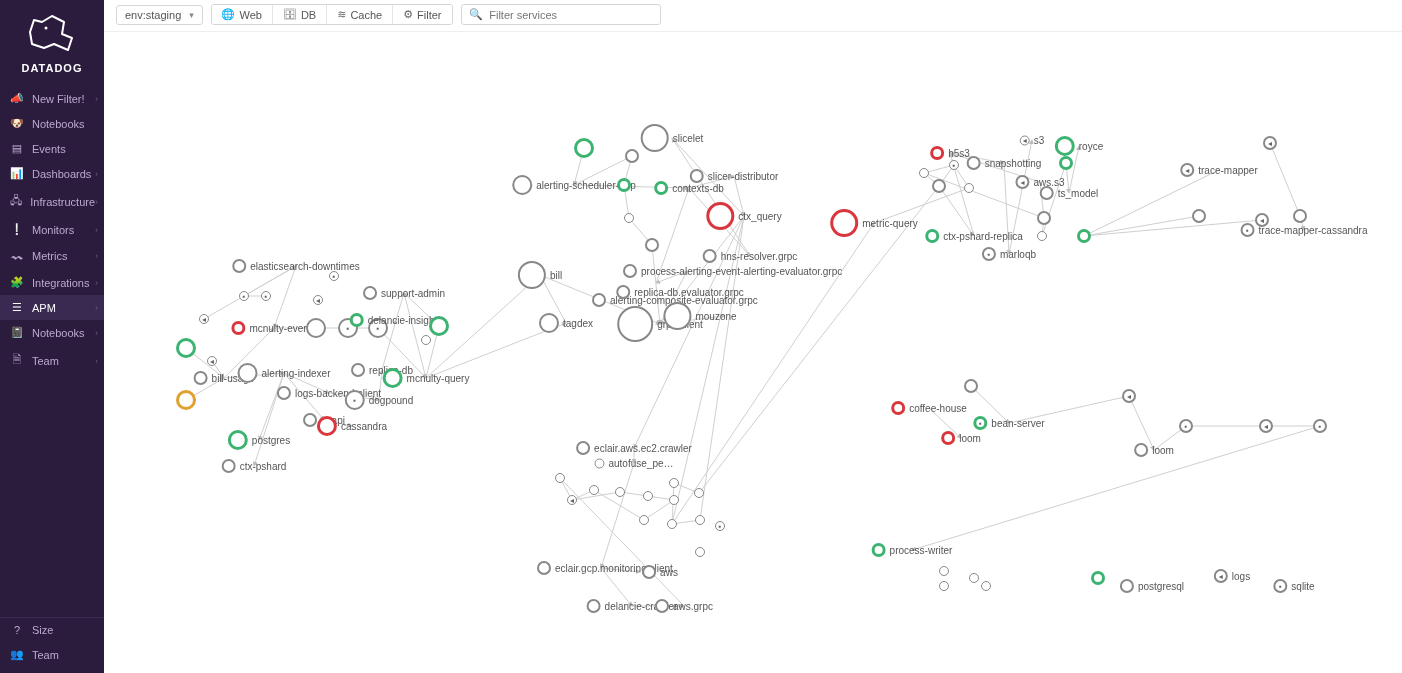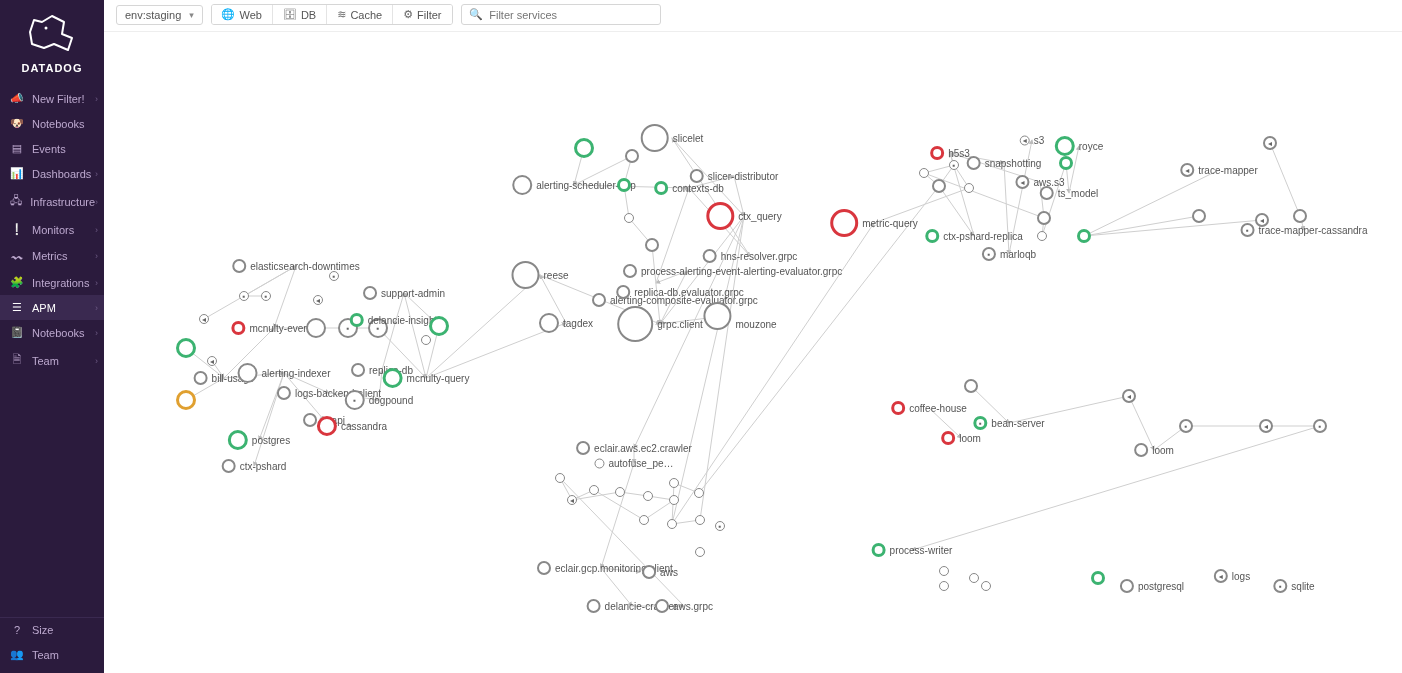--- a/index.html
+++ b/index.html
@@ -526,21 +526,21 @@
       </div>
       <div class="node" style="left: 322px; top: 330px;">
         <span class="circ sz-m stroke-green" style="position: relative;"></span>
         <span class="lbl">mcnulty-query</span>
       </div>
       <div class="node" style="left: 335px; top: 278px;">
         <span class="circ sz-m stroke-green" style="position: relative;"></span>
       </div>
       <div class="node" style="left: 436px; top: 227px;">
         <span class="circ sz-l stroke-grey" style="position: relative;"></span>
-        <span class="lbl">reese</span>
+        <span class="lbl">bill</span>
       </div>
       <div class="node" style="left: 462px; top: 275px;">
         <span class="circ sz-m stroke-grey" style="position: relative;"></span>
         <span class="lbl">tagdex</span>
       </div>
       <div class="node" style="left: 470px; top: 137px;">
         <span class="circ sz-m stroke-grey" style="position: relative;"></span>
         <span class="lbl">alerting-scheduler-app</span>
       </div>
       <div class="node" style="left: 480px; top: 100px;">
@@ -571,21 +571,21 @@
         <span class="lbl">alerting-composite-evaluator.grpc</span>
       </div>
       <div class="node" style="left: 583px; top: 223px;">
         <span class="circ sz-s stroke-grey" style="position: relative;"></span>
         <span class="lbl">process-alerting-event-alerting-evaluator.grpc</span>
       </div>
       <div class="node" style="left: 576px; top: 244px;">
         <span class="circ sz-s stroke-grey" style="position: relative;"></span>
         <span class="lbl">replica-db.evaluator.grpc</span>
       </div>
-      <div class="node" style="left: 636px; top: 268px; align-items: flex-end;">
+      <div class="node" style="left: 596px; top: 268px;">
         <span class="circ sz-l stroke-grey" style="position: relative;"></span>
         <span class="lbl">mouzone</span>
       </div>
       <div class="node" style="left: 646px; top: 208px;">
         <span class="circ sz-s stroke-grey" style="position: relative;"></span>
         <span class="lbl">hns-resolver.grpc</span>
       </div>
       <div class="node" style="left: 568px; top: 90px;">
         <span class="circ sz-l stroke-grey" style="position: relative;"></span>
         <span class="lbl">slicelet</span>

